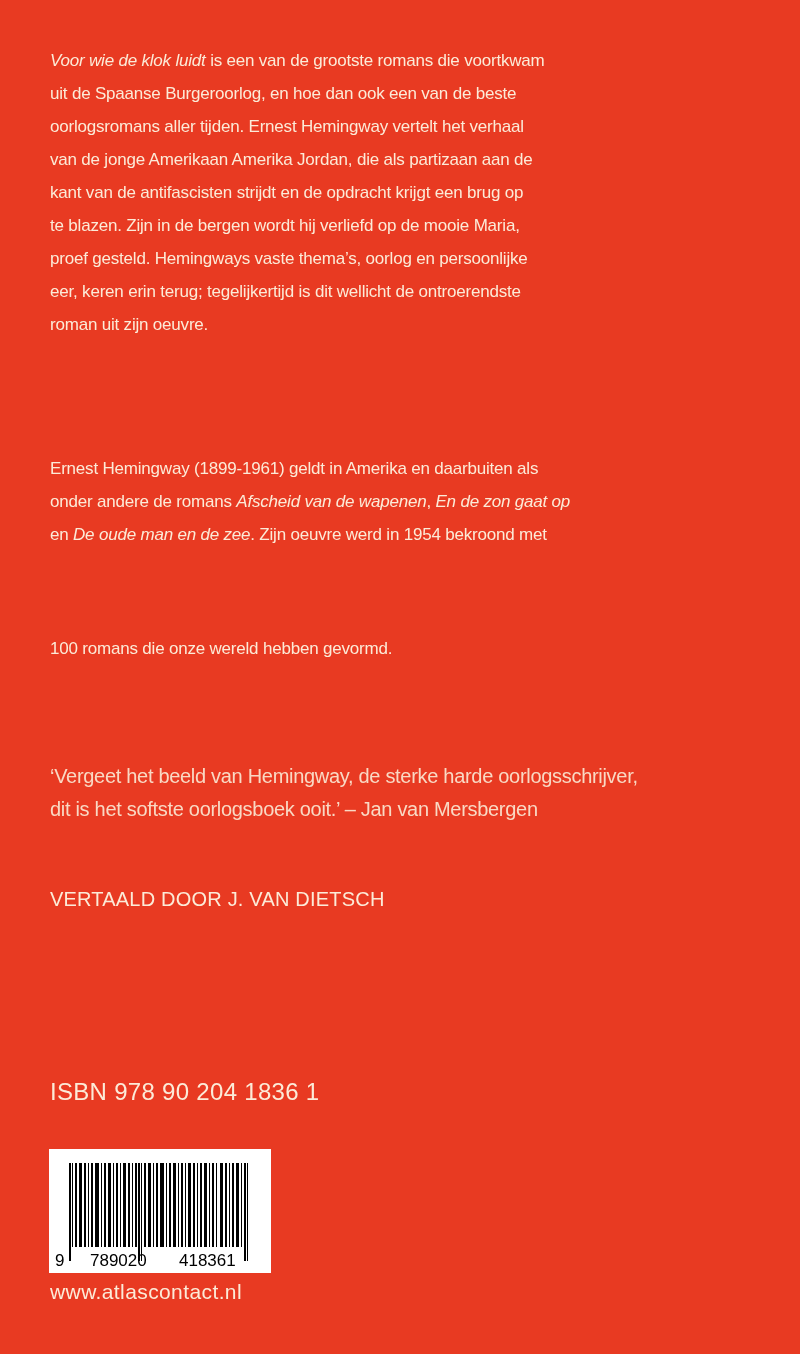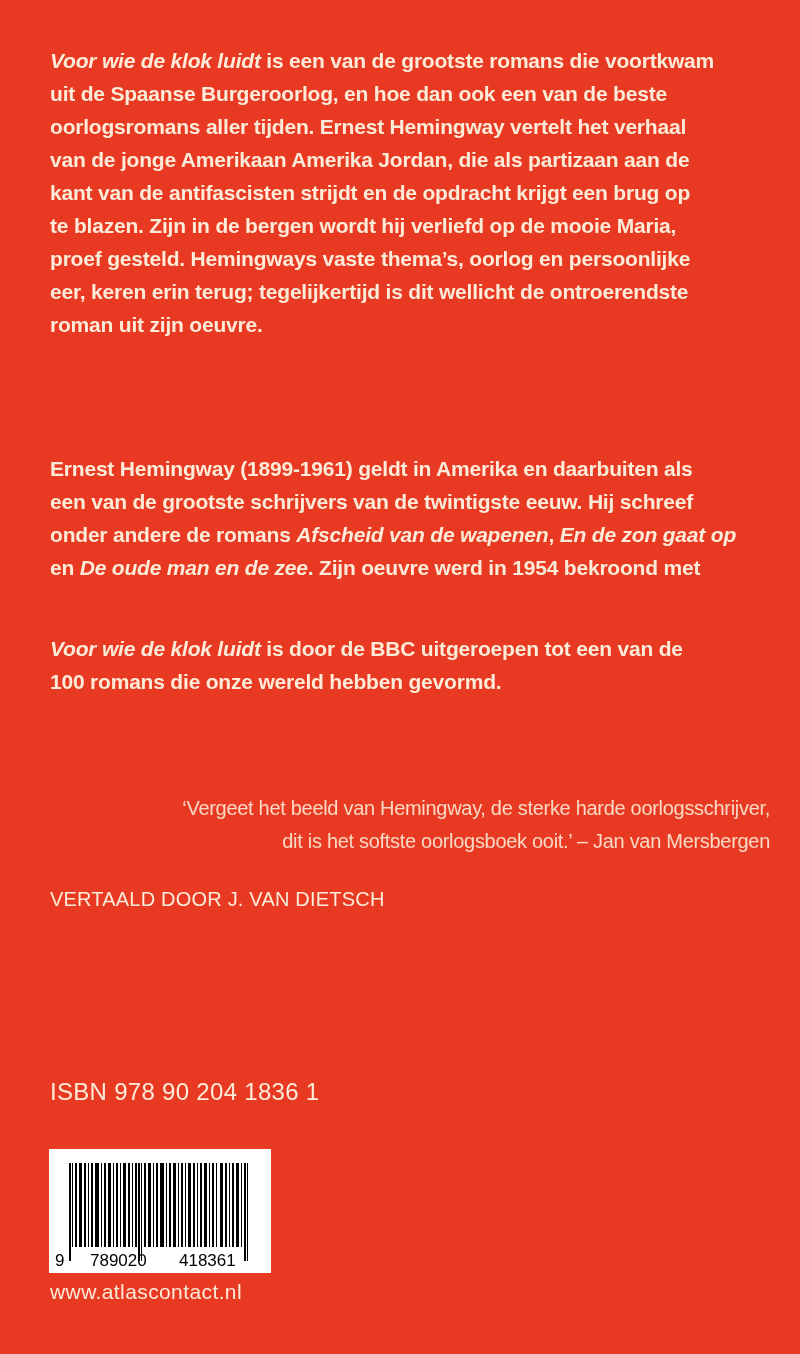--- a/index.html
+++ b/index.html
@@ -4,27 +4,27 @@
   <style>
     html, body { margin: 0; padding: 0; }
     body {
       width: 800px; height: 1354px;
       background: #E83A22;
       color: #FCEBD8;
       font-family: "Liberation Sans", sans-serif;
       position: relative; overflow: hidden;
     }
     .col { position: absolute; left: 50px; width: 720px; }
-    .para { font-size: 21px; line-height: 33px; letter-spacing: -0.2px; margin: 0; font-weight: bold; }
+    .para { font-size: 17px; line-height: 33px; letter-spacing: -0.2px; margin: 0; }
     .para .line { display: block; white-space: nowrap; }
     em { font-style: italic; }
     #synopsis { top: 44px; }
     #bio { top: 452px; }
     #bbc { top: 632px; }
-    #quote { top: 792px; text-align: right; }
+    #quote { top: 760px; }
     #quote .para { font-size: 20px; color: #F9D9C4; font-weight: 300; letter-spacing: -0.3px; }
     #translator { top: 888px; font-size: 20px; letter-spacing: 0.2px; }
     #isbn { top: 1078px; font-size: 24px; letter-spacing: 0.3px; }
     #barcode-box {
       position: absolute; left: 49px; top: 1149px;
       width: 222px; height: 124px; background: #FFFFFF;
     }
     #barcode-svg { position: absolute; left: 0; top: 0; }
     #url { top: 1280px; font-size: 21px; letter-spacing: 0.4px; }
   </style>
@@ -41,29 +41,27 @@
     <span class="line">te blazen. Zijn in de bergen wordt hij verliefd op de mooie Maria,</span>
     <span class="line">proef gesteld. Hemingways vaste thema’s, oorlog en persoonlijke</span>
     <span class="line">eer, keren erin terug; tegelijkertijd is dit wellicht de ontroerendste</span>
     <span class="line">roman uit zijn oeuvre.</span>
   </p>
 </div>
 
 <div class="col" id="bio">
   <p class="para">
     <span class="line">Ernest Hemingway (1899-1961) geldt in Amerika en daarbuiten als</span>
-    <span class="line">een van de grootste schrijvers van de twintigste eeuw. Hij schreef</span>
     <span class="line"><span>onder andere de romans </span><em>Afscheid van de wapenen</em><span>, </span><em>En de zon gaat op</em></span>
     <span class="line"><span>en </span><em>De oude man en de zee</em><span>. Zijn oeuvre werd in 1954 bekroond met</span></span>
   </p>
 </div>
 
 <div class="col" id="bbc">
   <p class="para">
-    <span class="line"><em>Voor wie de klok luidt</em><span> is door de BBC uitgeroepen tot een van de</span></span>
     <span class="line">100 romans die onze wereld hebben gevormd.</span>
   </p>
 </div>
 
 <div class="col" id="quote">
   <p class="para">
     <span class="line">‘Vergeet het beeld van Hemingway, de sterke harde oorlogsschrijver,</span>
     <span class="line">dit is het softste oorlogsboek ooit.’ – Jan van Mersbergen</span>
   </p>
 </div>

